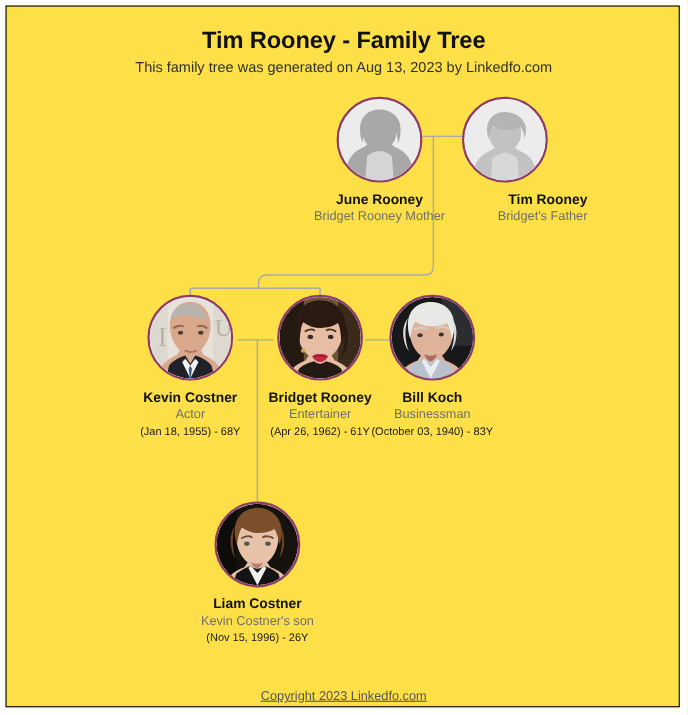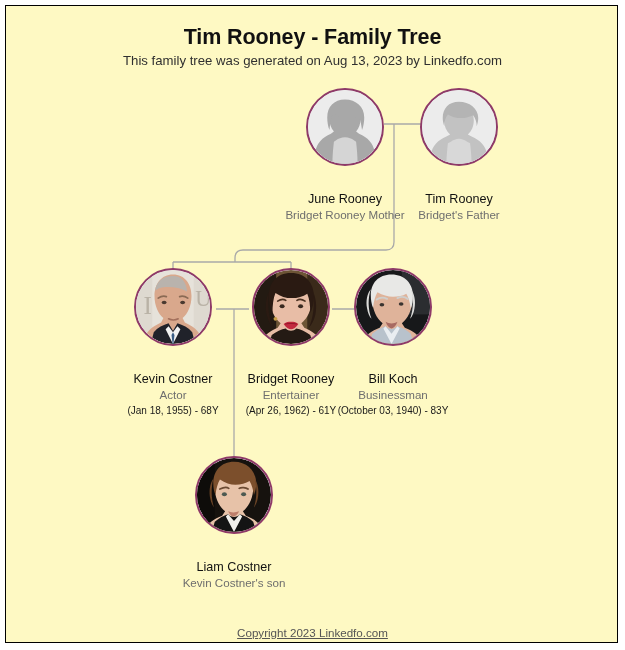--- a/index.html
+++ b/index.html
@@ -14,21 +14,21 @@
     position: relative;
     overflow: hidden;
   }
   #page {
     position: absolute;
     left: 5px;
     top: 5px;
     width: 613px;
     height: 638px;
     border: 1.5px solid #000000;
-    background: #fef9c3;
+    background: #fde047;
     box-sizing: border-box;
   }
   .canvas {
     position: absolute;
     left: 0;
     top: 0;
     width: 100%;
     height: 100%;
   }
 
@@ -83,23 +83,23 @@
   }
   .avatar .inner {
     position: absolute;
     left: 0; top: 0;
     width: 100%;
     height: 100%;
     border-radius: 50%;
     overflow: hidden;
   }
   .pname {
-    margin-top: 25px;
+    margin-top: 7px;
     font-size: 12.6px;
-    font-weight: normal;
+    font-weight: bold;
     color: #111111;
     line-height: 16px;
     white-space: nowrap;
   }
   .prole {
     font-size: 11.6px;
     color: #6e6e6e;
     line-height: 16px;
     white-space: nowrap;
   }
@@ -163,21 +163,21 @@
             <path class="ph-f" d="M50 18c-13 0-21 9-21 21 0 7 2 13 6 17l-4 3c-12 5-19 13-21 24l-1 17h82l-1-17c-2-11-9-19-21-24l-4-3c4-4 6-10 6-17 0-12-8-21-21-21z"></path>
             <path class="ph-f" d="M50 13c-15 0-24 10-24 24 0 6 1 12 3 17 1-8 2-16 5-22 6 4 14 6 22 6 5 0 9-1 13-2 2 5 3 11 4 18 2-5 3-11 3-17 0-14-11-24-26-24z"></path>
             <path fill="#d5d5d5" d="M50 64c-5 0-9 2-12 4l-3 2c-1 9-2 19-2 30h34c0-11-1-21-2-30l-3-2c-3-2-7-4-12-4z"></path>
           </svg>
         </div>
       </div>
       <div class="pname">June Rooney</div>
       <div class="prole">Bridget Rooney Mother</div>
     </div>
 
-    <div class="node" style="left:378px; top:82px;">
+    <div class="node" style="left:378px; top:82px;text-align:right;">
       <div class="avatar">
         <div class="inner">
           <svg viewBox="0 0 100 100" width="100%" height="100%">
             <rect class="ph-bg" x="0" y="0" width="100" height="100"></rect>
             <path class="ph-m" d="M50 20c-12 0-20 9-20 21 0 8 3 15 8 19l-5 3c-12 5-19 13-21 24l-1 15h78l-1-15c-2-11-9-19-21-24l-5-3c5-4 8-11 8-19 0-12-8-21-20-21z"></path>
             <path class="ph-m2" d="M50 16c-14 0-22 9-22 22 0 4 1 8 2 11 0-7 2-12 5-16 5 3 11 5 18 5 6 0 12-2 16-4 3 4 5 9 5 15 1-3 2-7 2-11 0-13-12-22-26-22z"></path>
             <path fill="#d8d8d8" d="M50 66c-4 0-8 2-11 4l-4 2c-1 9-2 19-2 28h34c0-9-1-19-2-28l-4-2c-3-2-7-4-11-4z"></path>
           </svg>
         </div>
       </div>
@@ -275,18 +275,19 @@
             <ellipse cx="37" cy="49" rx="3.4" ry="2.6" fill="#4d5a52"></ellipse>
             <ellipse cx="63" cy="49" rx="3.4" ry="2.6" fill="#4d5a52"></ellipse>
             <path d="M42 72c4 2 10 2 15 0-2 5-6 7-8 7s-5-2-7-7z" fill="#bd7f6c"></path>
             <path d="M24 86c6-5 12-8 18-10 4 5 12 5 16 0 6 2 13 5 18 10l4 14H20z" fill="#141414"></path>
             <path d="M42 76l8 9 8-9 3 3-11 21-11-21z" fill="#f0efeb"></path>
           </svg>
         </div>
       </div>
       <div class="pname">Liam Costner</div>
       <div class="prole">Kevin Costner's son</div>
+      <div class="pdate">(Nov 15, 1996) - 26Y</div>
     </div>
 
     <div class="footer">Copyright 2023 Linkedfo.com</div>
 
   </div>
 </div>
 
 </body></html>

